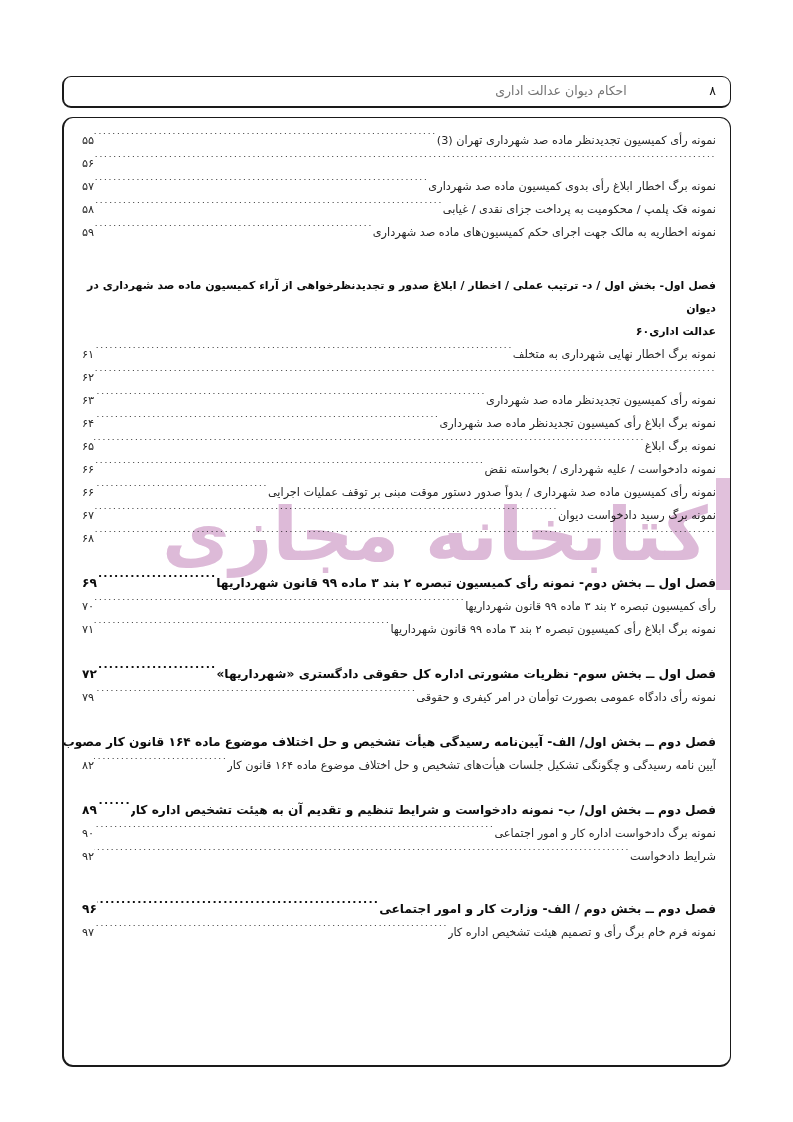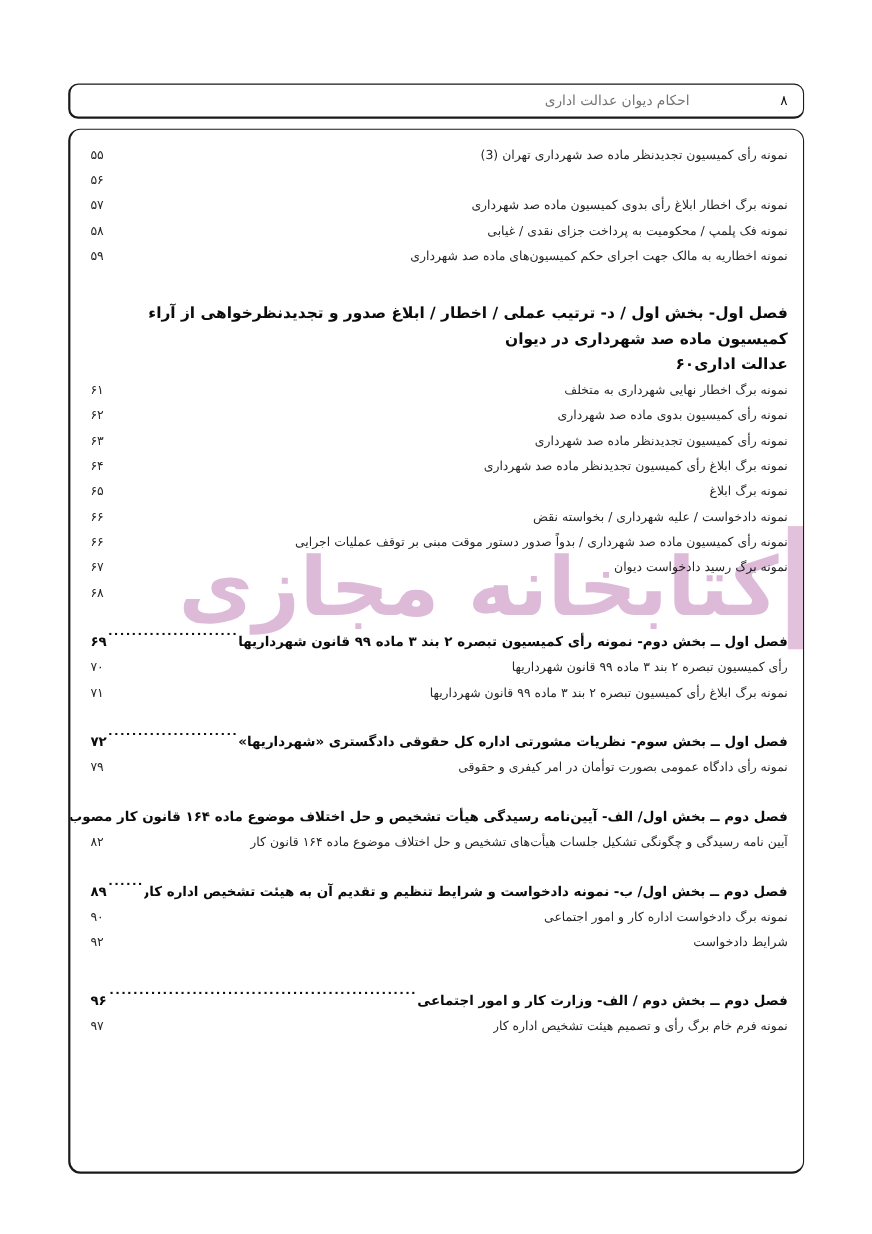--- a/index.html
+++ b/index.html
@@ -143,21 +143,21 @@
   .heading {
     font-size: 12.2px;
     font-weight: bold;
     line-height: 23px;
     color: #0c0c0c;
   }
   .heading .leader::before { font-size: 11px; letter-spacing: 1.2px; color: #111; }
 
   
   .heading-wrap {
-    font-size: 14px;
+    font-size: 11px;
     font-weight: bold;
     line-height: 23px;
     color: #0c0c0c;
     direction: rtl;
     text-align: right;
     white-space: normal;
   }
   .heading-wrap .l1 { display: block; }
   .heading-wrap .l2 {
     display: flex;
@@ -281,21 +281,20 @@
           <span class="pageno">۶۰</span>
         </span>
       </div>
 
       <div class="row entry">
         <span class="title">نمونه برگ اخطار نهایی شهرداری به متخلف</span>
         <span class="leader"></span>
         <span class="pageno">۶۱</span>
       </div>
       <div class="row entry">
-        <span class="title">نمونه رأی کمیسیون بدوی ماده صد شهرداری</span>
         <span class="leader"></span>
         <span class="pageno">۶۲</span>
       </div>
       <div class="row entry">
         <span class="title">نمونه رأی کمیسیون تجدیدنظر ماده صد شهرداری</span>
         <span class="leader"></span>
         <span class="pageno">۶۳</span>
       </div>
       <div class="row entry">
         <span class="title">نمونه برگ ابلاغ رأی کمیسیون تجدیدنظر ماده صد شهرداری</span>

